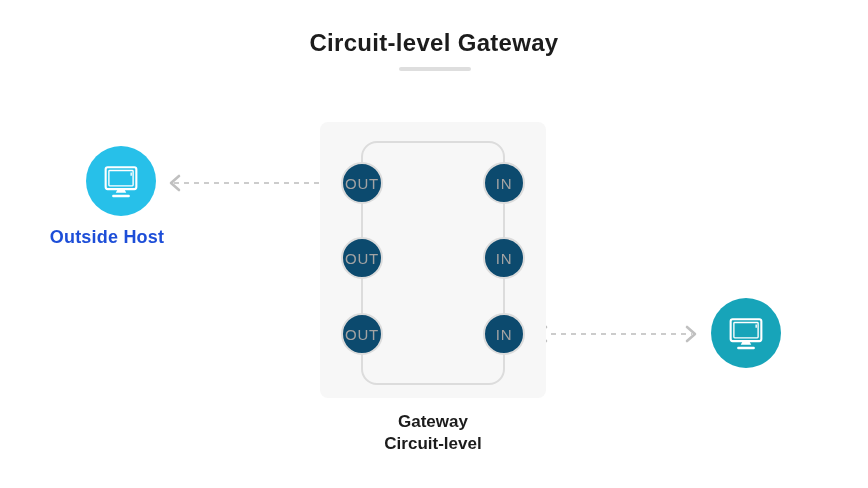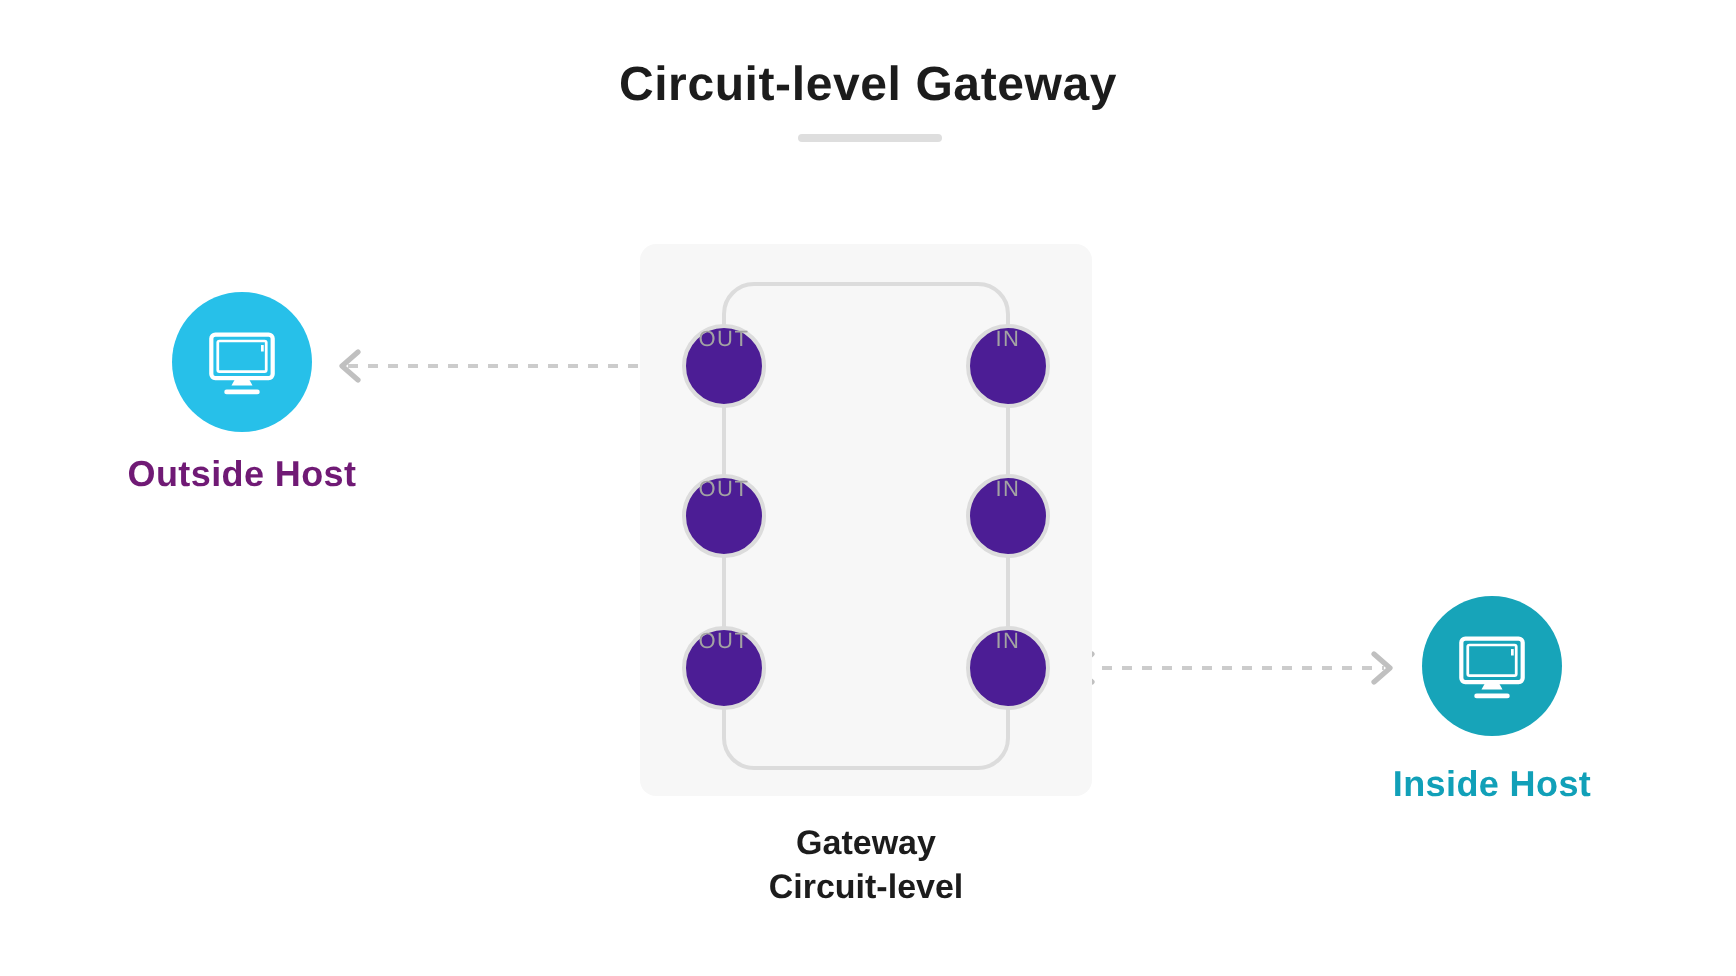--- a/index.html
+++ b/index.html
@@ -46,21 +46,21 @@
   .host-inside  { left: 711px; top: 298px; background: #17a4b9; }
 
   .host-label {
     position: absolute;
     width: 180px;
     text-align: center;
     font-size: 18px;
     font-weight: 700;
     letter-spacing: 0.2px;
   }
-  .label-outside { left: 31px; top: 227px; color: #701a75; }
+  .label-outside { left: 17px; top: 227px; color: #1d4ed8; }
   .label-inside  { left: 656px; top: 382px; color: #11a0b8; }
 
   
   .gateway-box {
     position: absolute;
     left: 320px; top: 122px;
     width: 226px; height: 276px;
     background: #f7f7f7;
     border-radius: 8px;
   }
@@ -70,27 +70,27 @@
     width: 144px; height: 244px;
     border: 2px solid #dcdcdc;
     border-radius: 16px;
     background: transparent;
   }
 
   
   .node {
     position: absolute;
     width: 42px; height: 42px;
-    background: #4c1d95;
+    background: #0c4a6e;
     border: 2px solid #dcdcdc;
     border-radius: 50%;
     display: flex;
-    align-items: flex-start;
+    align-items: center;
     justify-content: center;
-    font-size: 11px;
+    font-size: 15px;
     letter-spacing: 0.8px;
     color: #a3a3a3;
   }
   .out1 { left: 341px; top: 162px; }
   .out2 { left: 341px; top: 237px; }
   .out3 { left: 341px; top: 313px; }
   .in1  { left: 483px; top: 162px; }
   .in2  { left: 483px; top: 237px; }
   .in3  { left: 483px; top: 313px; }
 
@@ -189,15 +189,14 @@
 
   <div class="host-circle host-inside">
     <svg class="monitor" viewBox="0 0 52 52">
       <rect x="7" y="9" width="38" height="27" rx="2.5" fill="none" stroke="#ffffff" stroke-width="2.6"></rect>
       <rect x="11" y="13" width="30" height="19" rx="1" fill="none" stroke="#ffffff" stroke-width="1.7"></rect>
       <line x1="38.6" y1="15.5" x2="38.6" y2="19.5" stroke="#ffffff" stroke-width="1.7"></line>
       <path d="M22 36 h8 l2.5 4.5 h-13 z" fill="#ffffff"></path>
       <rect x="15" y="43" width="22" height="3" rx="1.5" fill="#ffffff"></rect>
     </svg>
   </div>
-  <div class="host-label label-inside">Inside Host</div>
 
 </div>
 
 </body></html>

